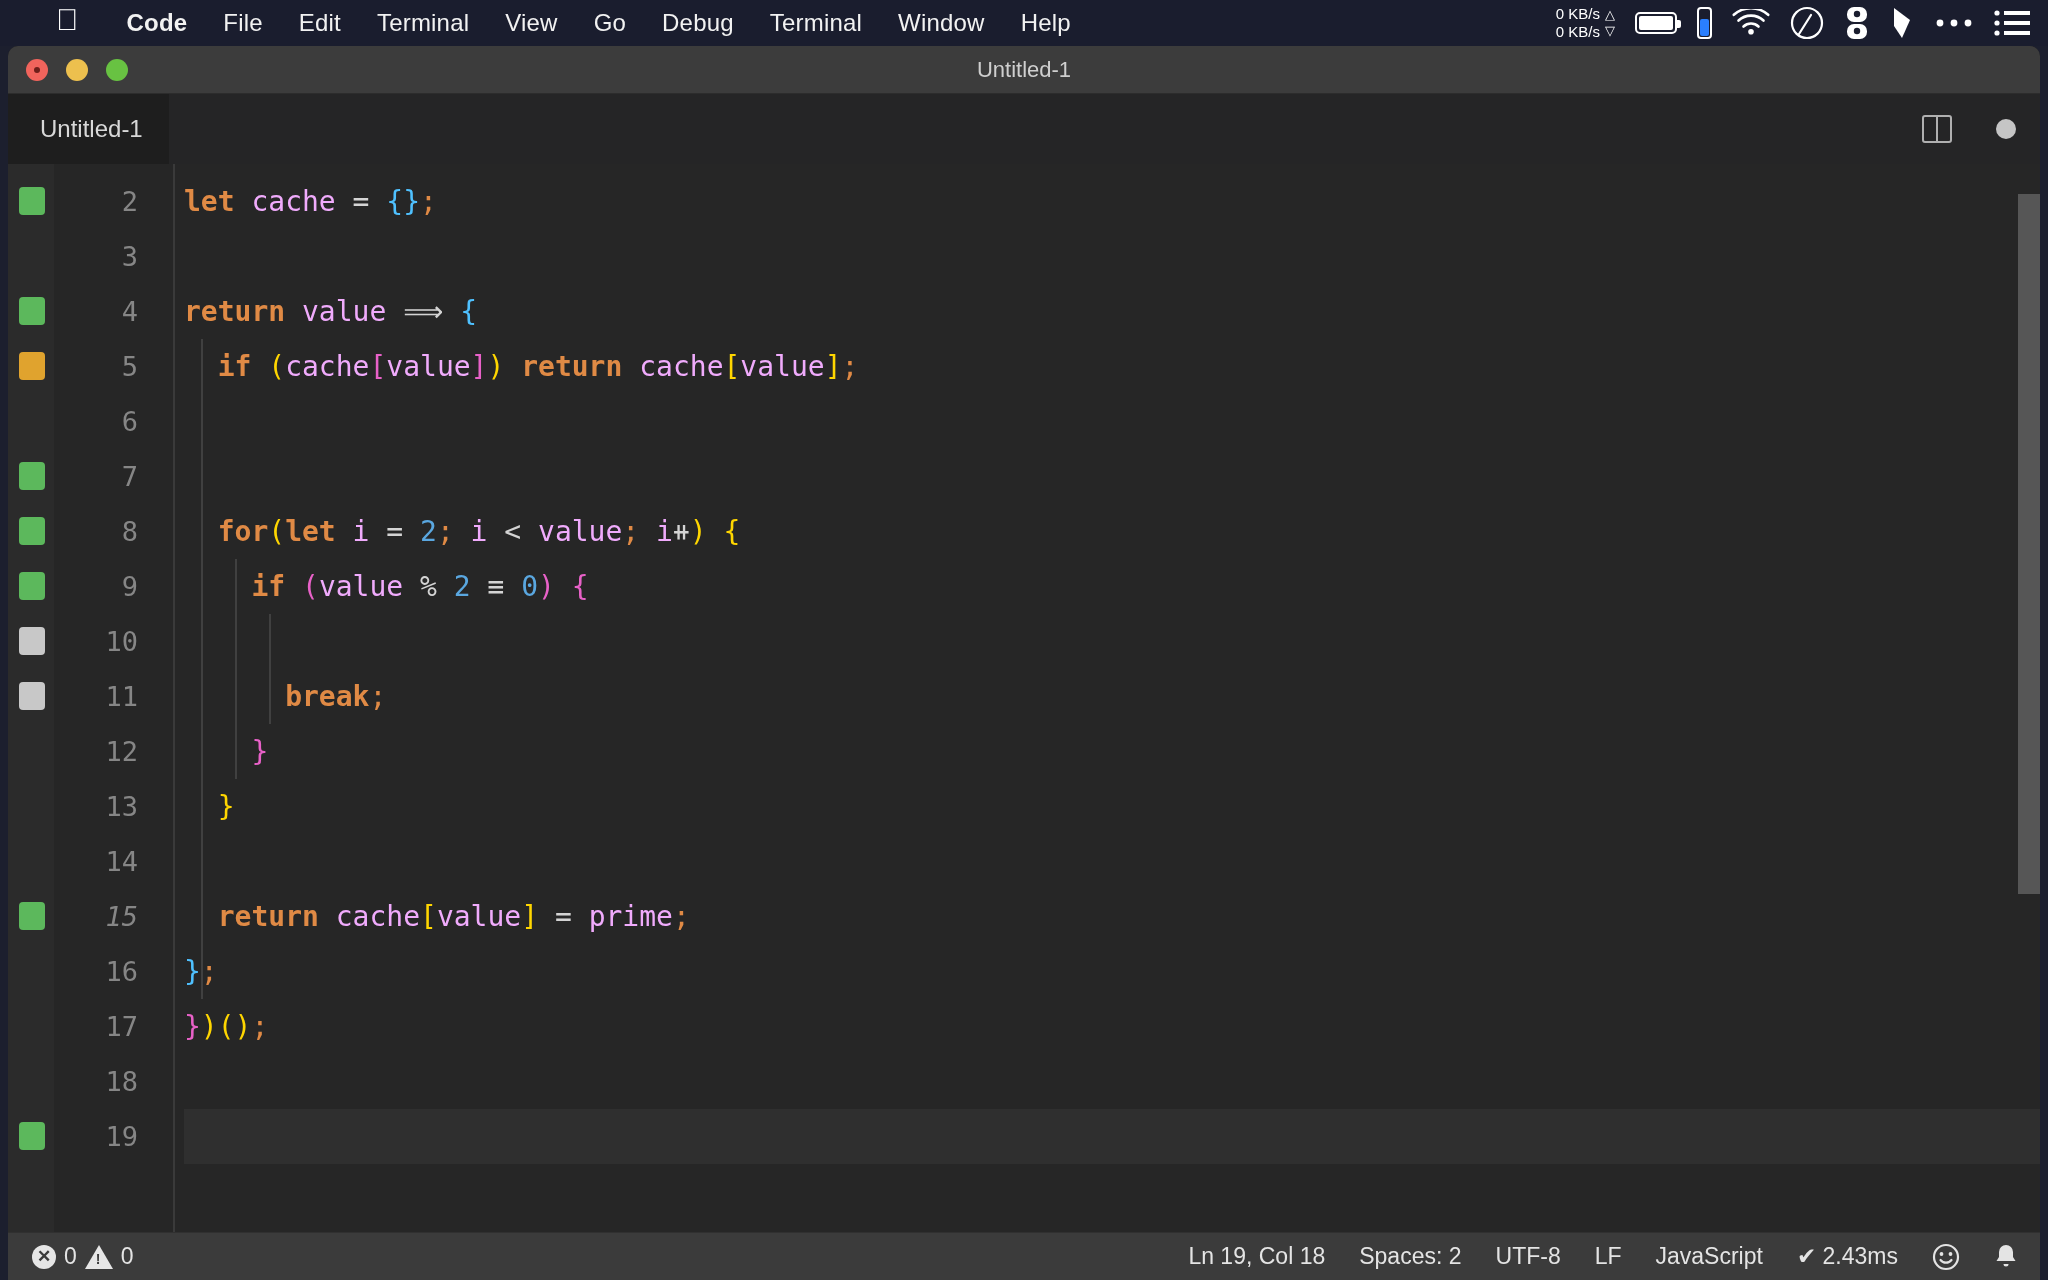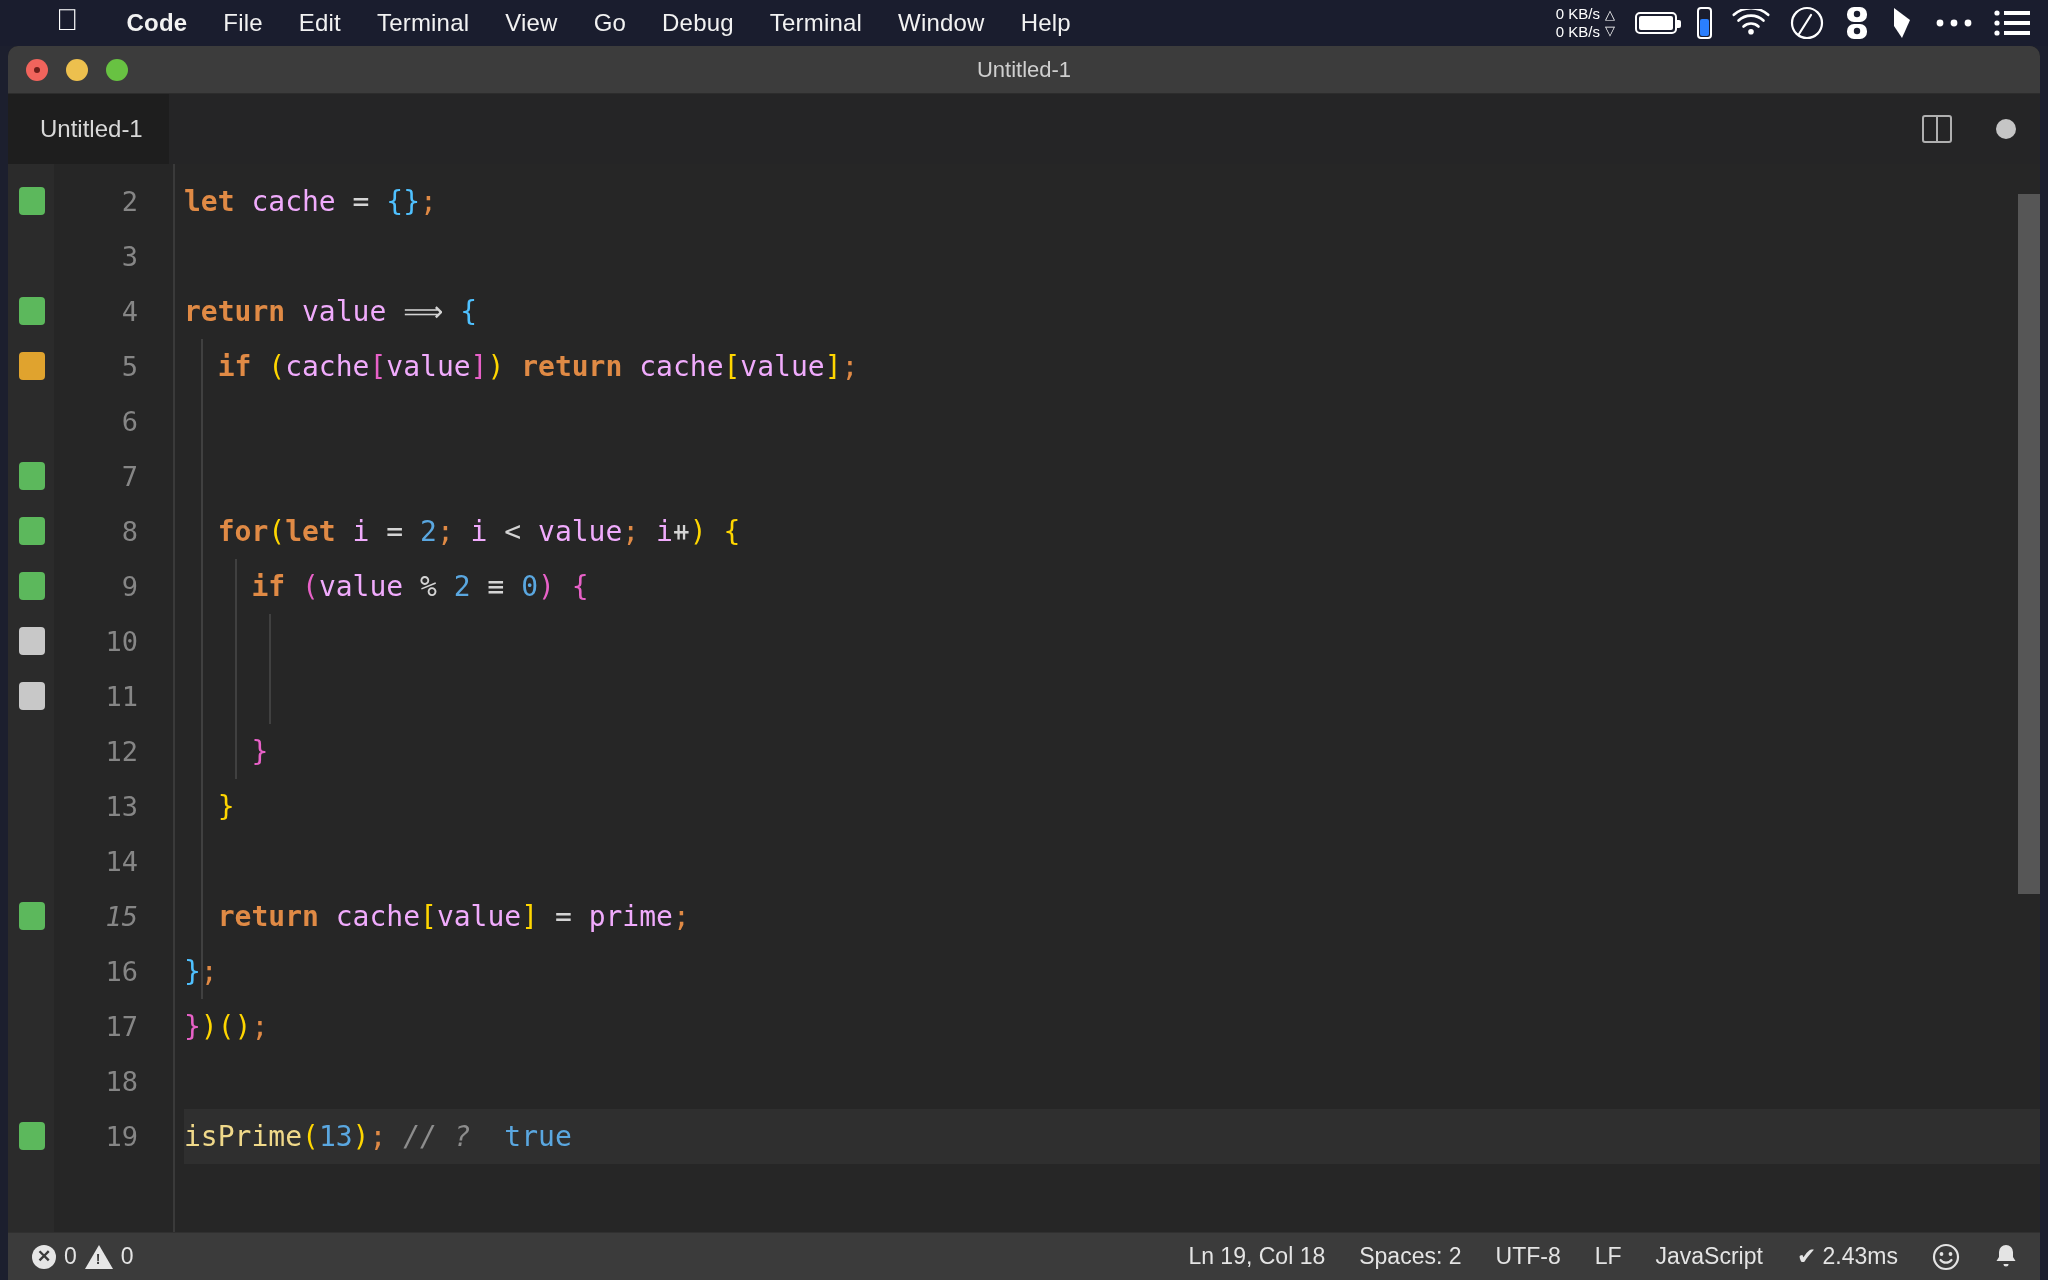--- a/index.html
+++ b/index.html
@@ -293,29 +293,29 @@
       </div>
     <div id="gutter-sep"></div>
     <div id="code">
         <div class="codeline" style="top: 10px;"><span class="t-kw">let</span><span class="t-var"> </span><span class="t-var">cache</span><span class="t-var"> </span><span class="t-op">=</span><span class="t-var"> </span><span class="b-blue">{}</span><span class="t-semi">;</span></div>
         <div class="codeline" style="top: 65px;"></div>
         <div class="codeline" style="top: 120px;"><span class="t-kw">return</span><span class="t-var"> </span><span class="t-var">value</span><span class="t-op"> ⟹ </span><span class="b-blue">{</span></div>
         <div class="codeline" style="top: 175px;"><span class="t-var">  </span><span class="t-kw">if</span><span class="t-var"> </span><span class="b-yellow">(</span><span class="t-var">cache</span><span class="b-pink">[</span><span class="t-var">value</span><span class="b-pink">]</span><span class="b-yellow">)</span><span class="t-var"> </span><span class="t-kw">return</span><span class="t-var"> </span><span class="t-var">cache</span><span class="b-yellow">[</span><span class="t-var">value</span><span class="b-yellow">]</span><span class="t-semi">;</span></div>
         <div class="codeline" style="top: 230px;"></div>
         <div class="codeline" style="top: 340px;"><span class="t-var">  </span><span class="t-kw">for</span><span class="b-yellow">(</span><span class="t-kw">let</span><span class="t-var"> i </span><span class="t-op">=</span><span class="t-var"> </span><span class="t-num">2</span><span class="t-semi">;</span><span class="t-var"> i </span><span class="t-op">&lt;</span><span class="t-var"> </span><span class="t-var">value</span><span class="t-semi">;</span><span class="t-var"> i</span><span class="t-op">⧺</span><span class="b-yellow">)</span><span class="t-var"> </span><span class="b-yellow">{</span></div>
         <div class="codeline" style="top: 395px;"><span class="t-var">    </span><span class="t-kw">if</span><span class="t-var"> </span><span class="b-pink">(</span><span class="t-var">value</span><span class="t-var"> </span><span class="t-op">%</span><span class="t-var"> </span><span class="t-num">2</span><span class="t-op"> ≡ </span><span class="t-num">0</span><span class="b-pink">)</span><span class="t-var"> </span><span class="b-pink">{</span></div>
+        <div class="codeline" style="top: 505px;"><span class="t-var">      </span><span class="t-kw">break</span><span class="t-semi">;</span></div>
         <div class="codeline" style="top: 560px;"><span class="t-var">    </span><span class="b-pink">}</span></div>
         <div class="codeline" style="top: 615px;"><span class="t-var">  </span><span class="b-yellow">}</span></div>
         <div class="codeline" style="top: 670px;"></div>
         <div class="codeline" style="top: 725px;"><span class="t-var">  </span><span class="t-kw">return</span><span class="t-var"> </span><span class="t-var">cache</span><span class="b-yellow">[</span><span class="t-var">value</span><span class="b-yellow">]</span><span class="t-var"> </span><span class="t-op">=</span><span class="t-var"> </span><span class="t-var">prime</span><span class="t-semi">;</span></div>
         <div class="codeline" style="top: 780px;"><span class="b-blue">}</span><span class="t-semi">;</span></div>
         <div class="codeline" style="top: 835px;"><span class="b-pink">}</span><span class="b-yellow">)</span><span class="b-yellow">(</span><span class="b-yellow">)</span><span class="t-semi">;</span></div>
         <div class="codeline" style="top: 890px;"></div>
         <div class="cur-line" style="top: 945px;"></div>
-        <div class="codeline" style="top: 945px;"><span class="t-fn">isPrime</span><span class="b-yellow">(</span><span class="t-num">13</span><span class="b-yellow">)</span><span class="t-semi">;</span><span class="t-var"> </span><span class="t-cmt">// ?</span><span class="t-var">  </span><span class="t-num">true</span></div>
         <div class="iguide" style="left: 17px; top: 175px; height: 660px;"></div>
         <div class="iguide" style="left: 51px; top: 395px; height: 220px;"></div>
         <div class="iguide" style="left: 85px; top: 450px; height: 110px;"></div>
       </div>
     <div id="scrollbar-track">
       <div id="scrollbar-thumb" style="top: 30px; height: 700px;"></div>
     </div>
   </div>
 
   <div id="statusbar">

